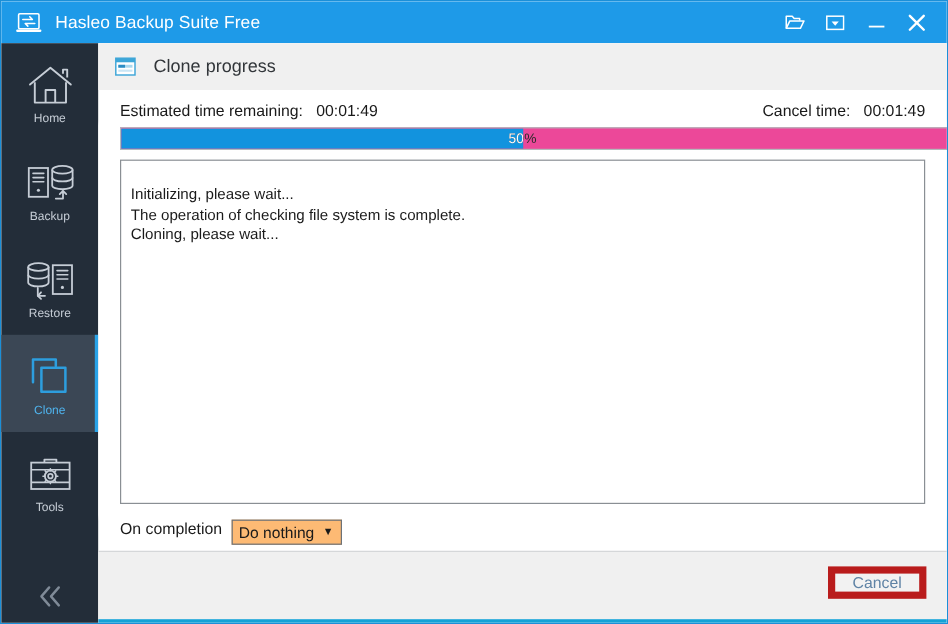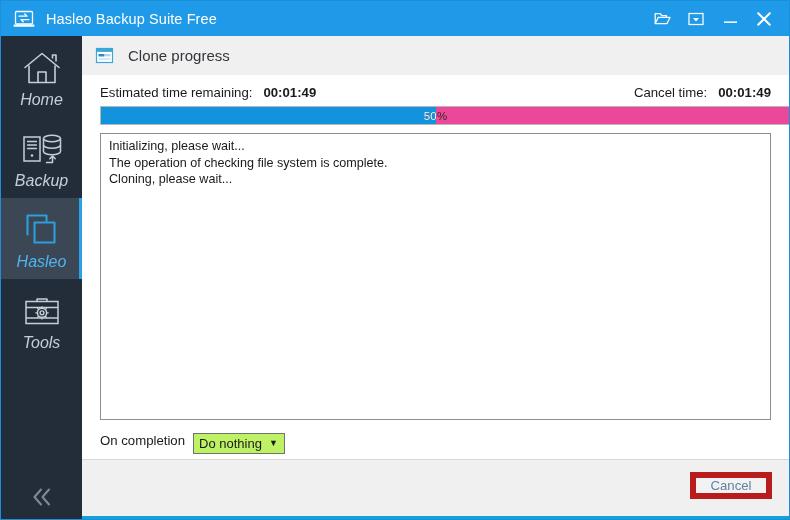--- a/index.html
+++ b/index.html
@@ -76,24 +76,23 @@
     box-sizing: border-box;
   }
   .nav-item .nav-icon {
     height: 40px;
     display: flex;
     align-items: flex-end;
     justify-content: center;
   }
   .nav-item .nav-label {
     margin-top: 6px;
-    font-size: 16px;
+    font-size: 10px;
     color: #c6cdd6;
     line-height: 1;
-    font-style: italic;
   }
   .nav-item.selected {
     background: #3b4755;
   }
   .nav-item.selected::after {
     content: "";
     position: absolute;
     right: 0; top: 0;
     width: 3px;
     height: 81px;
@@ -158,21 +157,21 @@
     width: 671px;
     height: 18px;
     display: flex;
     align-items: center;
     justify-content: space-between;
     font-size: 13.2px;
     color: #1a1a1a;
   }
   .time-cell { display: flex; align-items: baseline; white-space: nowrap; }
   .time-cell .tc-label { }
-  .time-cell .tc-value { margin-left: 11px; font-weight: bold; }
+  .time-cell .tc-value { margin-left: 11px; }
 
   .progress-outer {
     position: absolute;
     left: 18px;
     top: 31px;
     width: 761px;
     height: 19px;
     box-sizing: border-box;
     border: 1px solid #b4b8bb;
     background: #ec4899;
@@ -206,21 +205,21 @@
 
   .log-box {
     position: absolute;
     left: 18px;
     top: 58px;
     width: 671px;
     height: 287px;
     box-sizing: border-box;
     border: 1px solid #8a8f94;
     background: #ffffff;
-    padding: 4px 8px;
+    padding: 20px 8px;
     overflow: hidden;
   }
   .log-line {
     font-size: 12.6px;
     line-height: 16.5px;
     color: #1a1a1a;
     white-space: nowrap;
   }
 
   .oncomp-row {
@@ -231,21 +230,21 @@
   }
   .oncomp-label {
     font-size: 13.2px;
     color: #1a1a1a;
     margin-right: 8px;
   }
   .oncomp-select {
     box-sizing: border-box;
     height: 21px;
     border: 1px solid #6d7277;
-    background: #bef264;
+    background: #fdba74;
     display: flex;
     align-items: center;
     padding: 0 6px 0 5px;
     font-size: 13px;
     color: #1a1a1a;
     white-space: nowrap;
   }
   .oncomp-select .sel-caret {
     margin-left: 7px;
     font-size: 9px;
@@ -352,29 +351,44 @@
           <ellipse cx="31" cy="7.5" rx="8.5" ry="3.2" fill="none" stroke="#c6cdd6" stroke-width="1.5"></ellipse>
           <path d="M22.5 7.5 v6.5 c0 1.8 3.8 3.2 8.5 3.2 s8.5 -1.4 8.5 -3.2 V7.5" fill="none" stroke="#c6cdd6" stroke-width="1.5"></path>
           <path d="M22.5 14 v6.5 c0 1.8 3.8 3.2 8.5 3.2 s8.5 -1.4 8.5 -3.2 V14" fill="none" stroke="#c6cdd6" stroke-width="1.5"></path>
           <path d="M25.5 31.5 h6 v-6" fill="none" stroke="#c6cdd6" stroke-width="1.5" stroke-linecap="round" stroke-linejoin="round"></path>
           <path d="M28.8 27.8 L31.5 25 L34.2 27.8" fill="none" stroke="#c6cdd6" stroke-width="1.5" stroke-linecap="round" stroke-linejoin="round"></path>
         </svg>
       </span>
       <span class="nav-label">Backup</span>
     </div>
 
+    <div class="nav-item">
+      <span class="nav-icon">
+        <svg width="42" height="36" viewBox="0 0 42 36">
+          <ellipse cx="11" cy="7.5" rx="8.5" ry="3.2" fill="none" stroke="#c6cdd6" stroke-width="1.5"></ellipse>
+          <path d="M2.5 7.5 v6.5 c0 1.8 3.8 3.2 8.5 3.2 s8.5 -1.4 8.5 -3.2 V7.5" fill="none" stroke="#c6cdd6" stroke-width="1.5"></path>
+          <path d="M2.5 14 v6.5 c0 1.8 3.8 3.2 8.5 3.2 s8.5 -1.4 8.5 -3.2 V14" fill="none" stroke="#c6cdd6" stroke-width="1.5"></path>
+          <rect x="23" y="6" width="16" height="24" fill="none" stroke="#c6cdd6" stroke-width="1.5"></rect>
+          <path d="M26.5 10.5 h9 M26.5 14 h9 M26.5 17.5 h9" stroke="#c6cdd6" stroke-width="1.3" stroke-linecap="round"></path>
+          <circle cx="31" cy="24.5" r="1.3" fill="#c6cdd6"></circle>
+          <path d="M10.5 25 v6.5 h6" fill="none" stroke="#c6cdd6" stroke-width="1.5" stroke-linecap="round" stroke-linejoin="round"></path>
+          <path d="M13.2 28.6 L10.5 31.5 L13.2 34" fill="none" stroke="#c6cdd6" stroke-width="1.5" stroke-linecap="round" stroke-linejoin="round"></path>
+        </svg>
+      </span>
+      <span class="nav-label">Restore</span>
+    </div>
 
     <div class="nav-item selected">
       <span class="nav-icon">
         <svg width="40" height="38" viewBox="0 0 40 38">
           <path d="M5.5 24.5 V5.5 H24.5 V11" fill="none" stroke="#2d9ede" stroke-width="2.1" stroke-linejoin="round" stroke-linecap="round"></path>
           <rect x="12.5" y="12.5" width="20" height="20" fill="none" stroke="#2d9ede" stroke-width="2.1" stroke-linejoin="round"></rect>
         </svg>
       </span>
-      <span class="nav-label">Hasleo</span>
+      <span class="nav-label">Clone</span>
     </div>
 
     <div class="nav-item">
       <span class="nav-icon">
         <svg width="42" height="36" viewBox="0 0 42 36">
           <path d="M16 8.5 V6 h10 v2.5" fill="none" stroke="#c6cdd6" stroke-width="1.5" stroke-linejoin="round"></path>
           <rect x="5" y="8.5" width="32" height="22" fill="none" stroke="#c6cdd6" stroke-width="1.5"></rect>
           <path d="M5 14.5 h32 M5 25 h32" stroke="#c6cdd6" stroke-width="1.3"></path>
           <circle cx="21" cy="19.8" r="4.6" fill="none" stroke="#c6cdd6" stroke-width="1.5"></circle>
           <circle cx="21" cy="19.8" r="1.9" fill="none" stroke="#c6cdd6" stroke-width="1.4"></circle>

